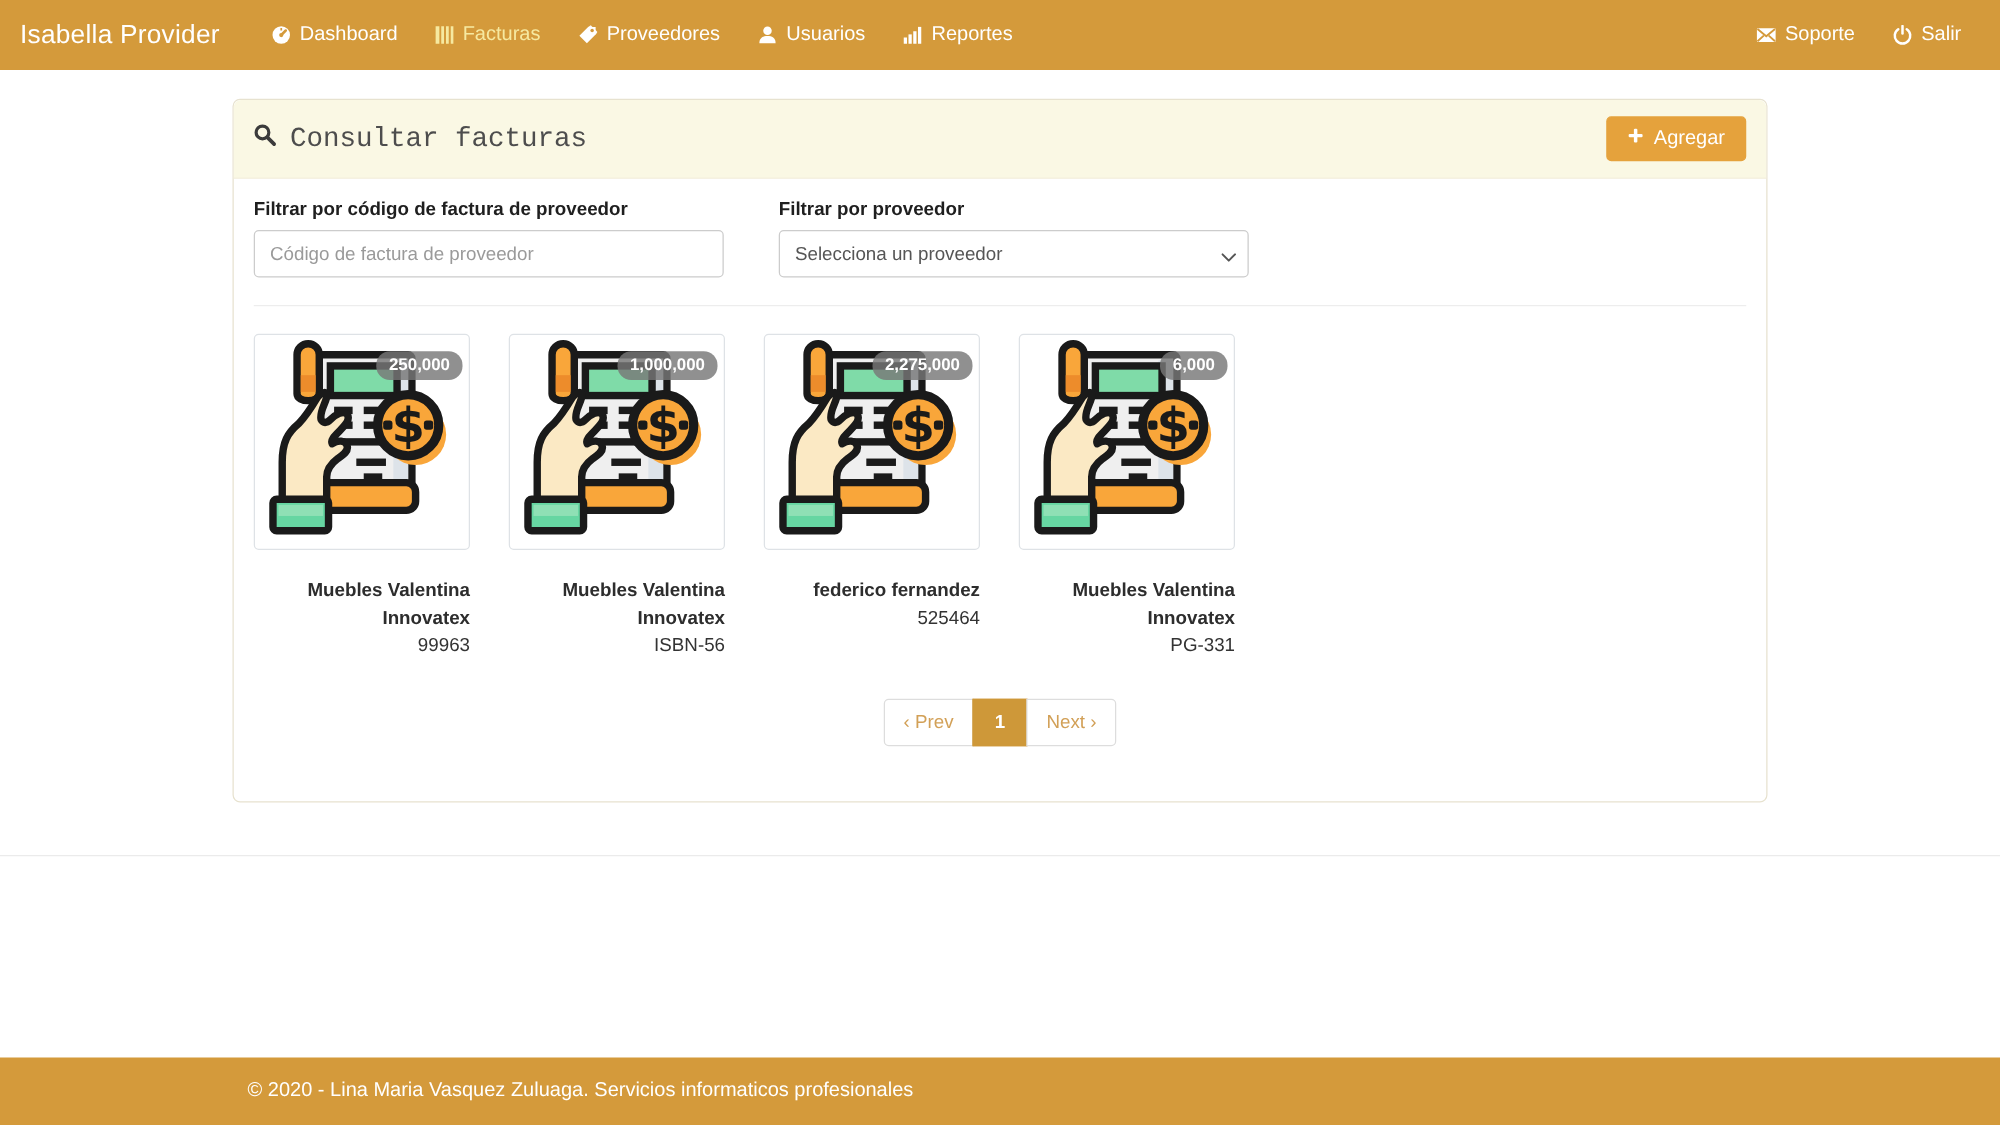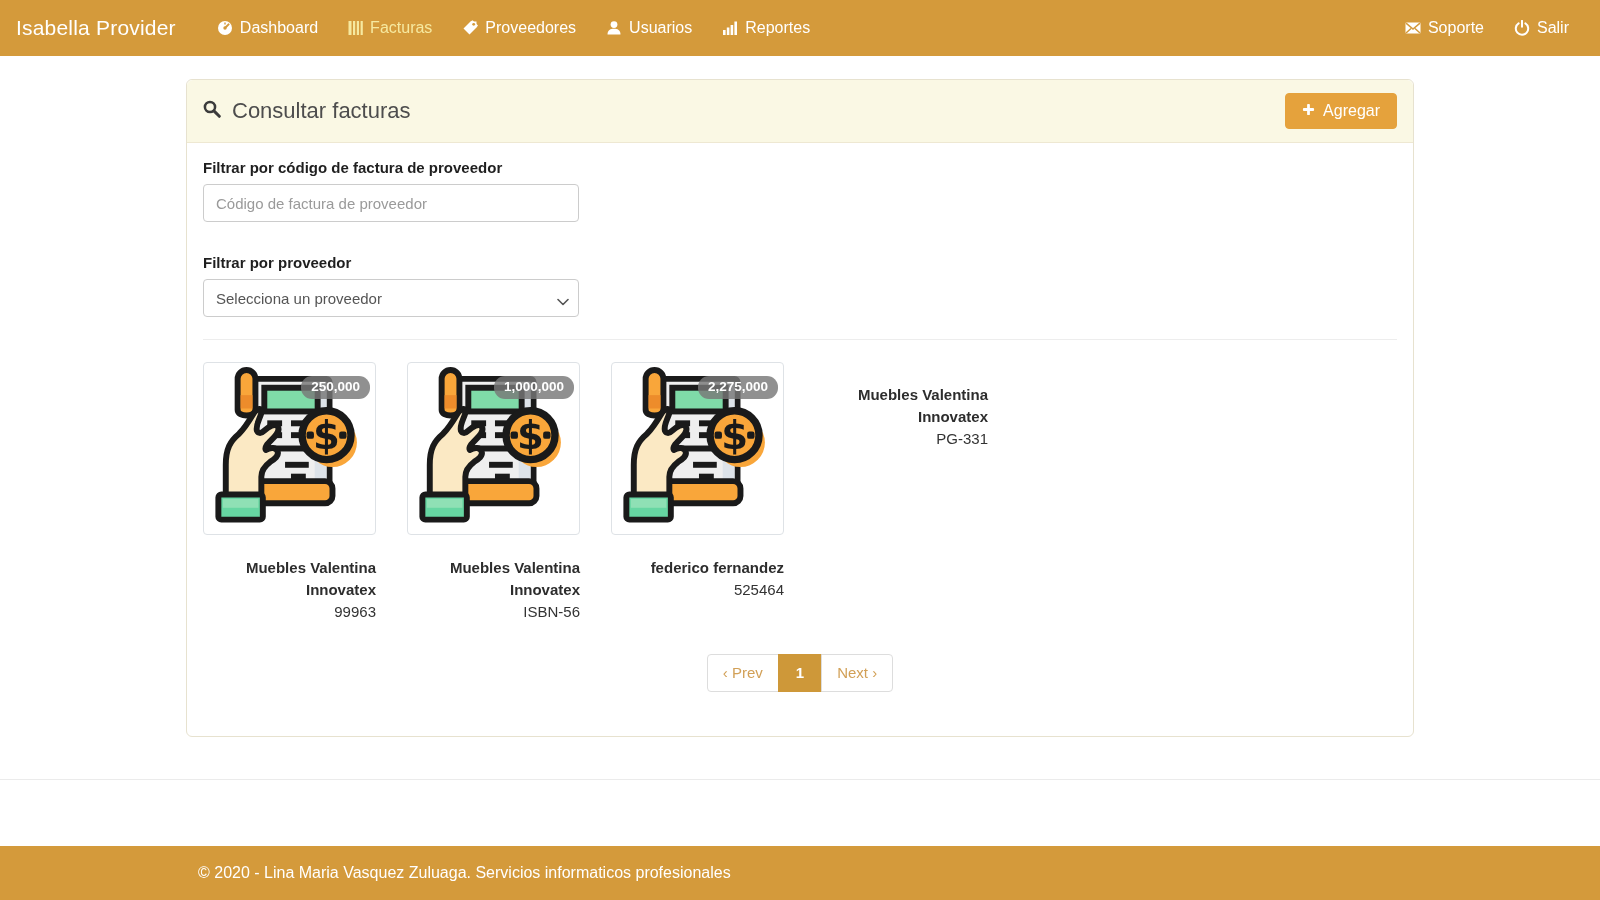--- a/index.html
+++ b/index.html
@@ -62,38 +62,39 @@
     display: flex;
     align-items: center;
     justify-content: space-between;
   }
   .card-title {
     display: flex;
     align-items: center;
     gap: 11px;
     font-size: 22px;
     color: #4d4d4d;
+    font-family: Liberation Mono, monospace;
   }
   .btn-add {
     display: inline-flex;
     align-items: center;
     gap: 8px;
     background: #E5A23C;
     color: #fff;
     border: 1px solid #E5A23C;
     border-radius: 4px;
     font-size: 16px;
     font-family: "Liberation Sans", sans-serif;
     padding: 8px 16px;
     cursor: pointer;
   }
   .card-body { padding: 16px 16px 44px; }
 
   
-  .filters { display: flex; gap: 32px; flex-direction: column; }
+  .filters { display: flex; gap: 44px; }
   .filter-group { width: 376px; }
   .filter-label {
     display: block;
     font-weight: bold;
     font-size: 15px;
     color: #1f1f1f;
     margin-bottom: 8px;
   }
   .text-input {
     width: 100%;
@@ -412,20 +413,26 @@
             <svg>
                 <use href="#invoice-art"></use>
               </svg>
             <span class="amount-badge">2,275,000</span>
           </a>
           <div class="invoice-name">federico fernandez</div>
           <div class="invoice-code">525464</div>
         </div>
 
         <div class="invoice-col">
+          <a class="thumb" href="#">
+            <svg>
+                <use href="#invoice-art"></use>
+              </svg>
+            <span class="amount-badge">6,000</span>
+          </a>
           <div class="invoice-name">Muebles Valentina Innovatex</div>
           <div class="invoice-code">PG-331</div>
         </div>
 
       </div>
 
       <div class="pagination-wrap">
         <div class="pagination">
           <button class="page-item">‹ Prev</button>
           <button class="page-item active">1</button>

